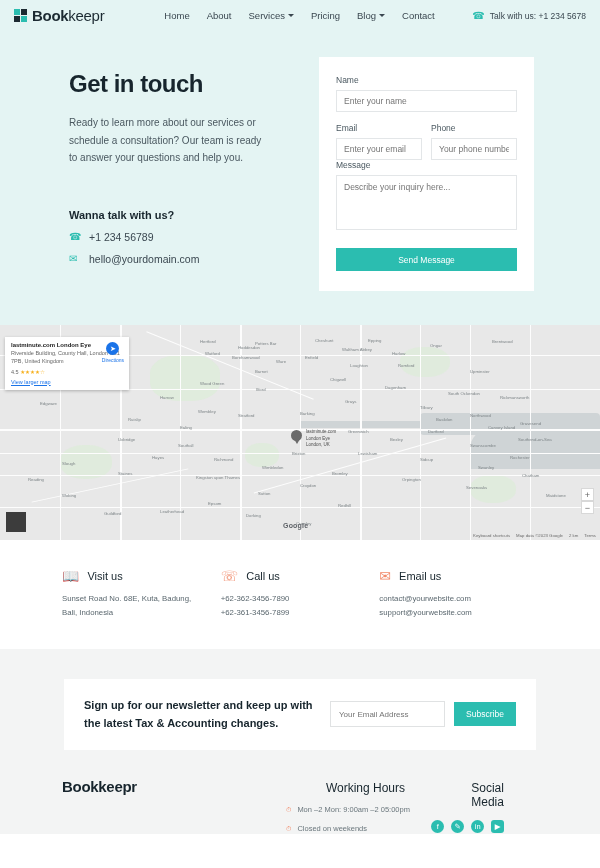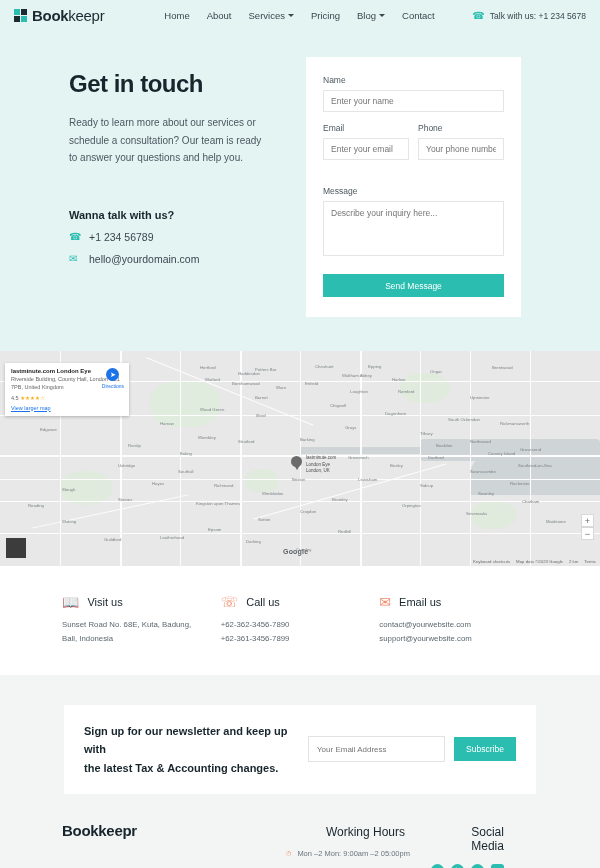--- a/index.html
+++ b/index.html
@@ -29,21 +29,21 @@
   .logo .b1 { color: #1c2a32; }
   .logo .b2 { color: #1c2a32; font-weight: 400; }
 
   .nav { display: flex; align-items: center; gap: 17px; margin-left: 60px; }
   .nav a { color: #3a4750; text-decoration: none; font-size: 9.5px; display: flex; align-items: center; gap: 3px; }
   .caret { width: 0; height: 0; border-left: 3px solid transparent; border-right: 3px solid transparent; border-top: 3px solid #3a4750; display: inline-block; }
   .phone-top { margin-left: auto; display: flex; align-items: center; gap: 5px; font-size: 8.5px; color: #3a4750; }
   .phone-ic { color: #2bbdb0; font-size: 10px; }
 
   
-  .hero-body { display: flex; padding: 26px 14px 34px 14px; gap: 4px; }
+  .hero-body { display: flex; padding: 26px 14px 34px 14px; gap: 17px; }
   .hero-left { width: 258px; padding-left: 55px; padding-top: 12px; }
   .hero-title { font-size: 24px; line-height: 1.25; font-weight: bold; color: #17252d; letter-spacing: -0.5px; }
   .hero-sub { margin-top: 15px; font-size: 10px; line-height: 1.75; color: #4a5860; width: 200px; }
   .wanna { margin-top: 42px; font-size: 11px; font-weight: bold; color: #17252d; }
   .contact-line { margin-top: 10px; display: flex; align-items: center; gap: 8px; font-size: 10.5px; color: #3a4750; }
   .contact-line .ic { color: #2bbdb0; font-size: 10px; width: 12px; }
 
   
   .form-card {
     width: 215px; background: #fff; margin-left: 30px;
@@ -106,21 +106,21 @@
   .info-b { margin-top: 8px; font-size: 7.8px; color: #5a676e; line-height: 1.75; }
 
   
   .news-wrap { background: #f3f4f4; padding: 30px 0 0 0; }
   .news-card {
     width: 472px; margin: 0 auto; background: #fff; padding: 17px 20px;
     display: flex; align-items: center;
   }
   .news-text { font-size: 11px; font-weight: bold; color: #17252d; line-height: 1.65; width: 235px; }
   .news-form { margin-left: auto; display: flex; align-items: center; }
-  .news-input { width: 137px; height: 24px; border: 1px solid #e0e2e3; background: #fff; font-size: 8px; color: #9aa4ab; padding: 12px 8px; font-family: "Liberation Sans", sans-serif; }
+  .news-input { width: 115px; height: 24px; border: 1px solid #e0e2e3; background: #fff; font-size: 8px; color: #9aa4ab; padding: 12px 8px; font-family: "Liberation Sans", sans-serif; }
   .news-btn { width: 62px; height: 24px; background: #2bbdb0; border: none; color: #fff; font-size: 8.5px; margin-left: 9px; cursor: pointer; font-family: "Liberation Sans", sans-serif; }
 
   
   .footer { background: #f3f4f4; padding: 28px 62px 0 62px; display: flex; }
   .f-left { width: 228px; }
   .f-logo { font-size: 15px; font-weight: bold; color: #17252d; letter-spacing: -0.3px; }
   .f-desc { margin-top: 11px; font-size: 7.5px; color: #6a767c; line-height: 1.85; width: 215px; }
   .f-mid { width: 148px; padding-top: 3px; }
   .f-h { font-size: 12px; font-weight: normal; color: #17252d; margin-left: 40px; }
   .f-row { margin-top: 10px; display: flex; align-items: flex-start; gap: 6px; font-size: 7.5px; color: #6a767c; }
@@ -203,21 +203,21 @@
           <div>
             <label class="fl">Email</label>
             <input class="fi" placeholder="Enter your email" style="">
           </div>
           <div>
             <label class="fl">Phone</label>
             <input class="fi" placeholder="Your phone number" style="">
           </div>
         </div>
 
-        <div style="margin-top:26px">
+        <div style="margin-top:0">
           <label class="fl">Message</label>
           <textarea class="fta" placeholder="Describe your inquiry here..." style=""></textarea>
         </div>
 
         <button class="send-btn">Send Message</button>
       </div>
     </div>
   </div>
 
   <div class="map">

